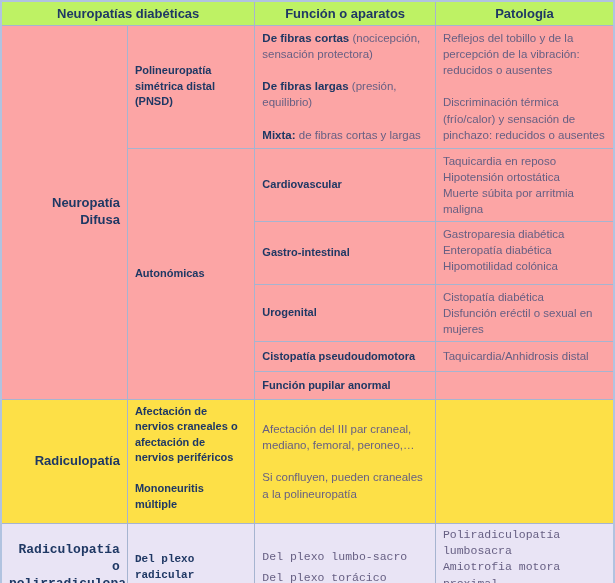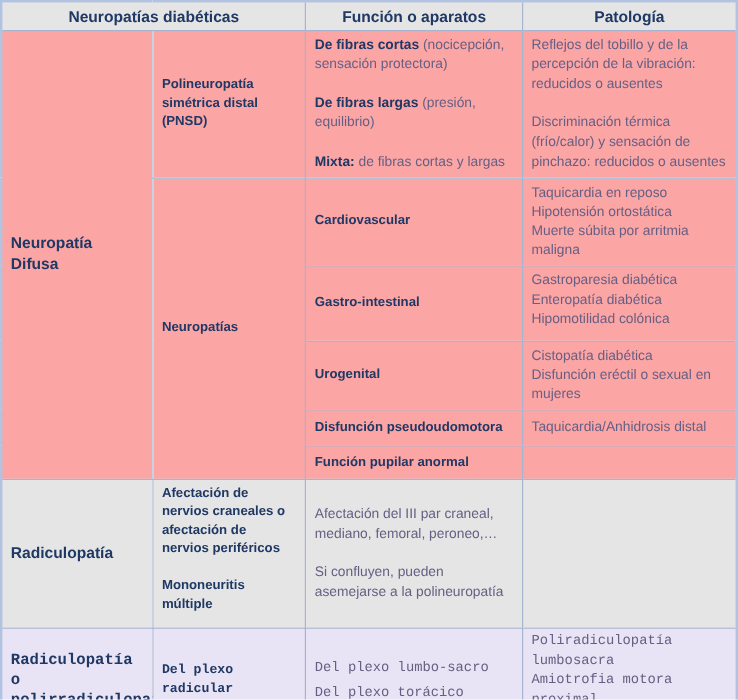--- a/index.html
+++ b/index.html
@@ -13,34 +13,34 @@
     border:2px solid #b1c3e0;
   }
   td, th {
     border:1px solid #a6b4d0;
     box-sizing:border-box;
     padding:3px 7px;
     vertical-align:middle;
     overflow:hidden;
   }
   th {
-    background:#e5e5e5;
+    background:#bef264;
     color:#1f3864;
     font-weight:bold;
     font-size:13px;
     text-align:center;
     padding:3px 16px;
   }
   
   .sec1 { background:#fca5a5; }
-  .sec2 { background:#e5e5e5; }
+  .sec2 { background:#fde047; }
   .sec3 { background:#e9e4f5; }
 
   .col1 {
-    color:#1f3864; font-weight:bold; font-size:13px; line-height:1.3;
+    color:#1f3864; font-weight:bold; font-size:13px; line-height:1.3;text-align:right;
   }
   .bold-label { color:#1f3864; font-weight:bold; font-size:11px; line-height:1.4; }
   .body-text  { color:#665f83; font-size:11.5px; line-height:1.42; }
   .b          { color:#1f3864; font-weight:bold; }
 
   .v-top { vertical-align:top; padding-top:4px; }
 
   .para { margin:0; }
   .para + .para { margin-top:16px; }
   .line { margin:0; }
@@ -87,21 +87,21 @@
         <div class="para"><span class="b">De fibras largas</span><span> (presión, equilibrio)</span></div>
         <div class="para"><span class="b">Mixta:</span><span> de fibras cortas y largas</span></div>
       </td>
       <td class="sec1 body-text v-top">
         <div class="para">Reflejos del tobillo y de la percepción de la vibración: reducidos o ausentes</div>
         <div class="para">Discriminación térmica (frío/calor) y sensación de pinchazo: reducidos o ausentes</div>
       </td>
     </tr>
 
     <tr class="r-cardio">
-      <td rowspan="5" class="sec1 bold-label">Neuropatías</td>
+      <td rowspan="5" class="sec1 bold-label">Autonómicas</td>
       <td class="sec1 bold-label">Cardiovascular</td>
       <td class="sec1 body-text v-top">
         <div class="line">Taquicardia en reposo</div>
         <div class="line">Hipotensión ortostática</div>
         <div class="line">Muerte súbita por arritmia maligna</div>
       </td>
     </tr>
 
     <tr class="r-gastro">
       <td class="sec1 bold-label dash">Gastro-intestinal</td>
@@ -114,40 +114,40 @@
 
     <tr class="r-uro">
       <td class="sec1 bold-label dash">Urogenital</td>
       <td class="sec1 body-text v-top dash">
         <div class="line">Cistopatía diabética</div>
         <div class="line">Disfunción eréctil o sexual en mujeres</div>
       </td>
     </tr>
 
     <tr class="r-sudo">
-      <td class="sec1 bold-label dash">Disfunción pseudoudomotora</td>
+      <td class="sec1 bold-label dash">Cistopatía pseudoudomotora</td>
       <td class="sec1 body-text dash">
         <div class="line">Taquicardia/Anhidrosis distal</div>
       </td>
     </tr>
 
     <tr class="r-pupil">
       <td class="sec1 bold-label dash">Función pupilar anormal</td>
       <td class="sec1 dash"></td>
     </tr>
 
     <tr class="r-mono">
       <td class="sec2 col1">Radiculopatía</td>
       <td class="sec2 bold-label v-top">
         <div class="para">Afectación de nervios craneales  o afectación de nervios periféricos</div>
         <div class="para">Mononeuritis múltiple</div>
       </td>
       <td class="sec2 body-text">
         <div class="para">Afectación del III par craneal, mediano, femoral, peroneo,…</div>
-        <div class="para">Si confluyen, pueden asemejarse a la polineuropatía</div>
+        <div class="para">Si confluyen, pueden craneales a la polineuropatía</div>
       </td>
       <td class="sec2"></td>
     </tr>
 
     <tr class="r-radic">
       <td class="sec3 col1">Radiculopatía o polirradiculopatía</td>
       <td class="sec3 bold-label">Del plexo radicular</td>
       <td class="sec3 body-text">
         <div class="line">Del plexo lumbo-sacro</div>
         <div class="line spaced">Del plexo torácico</div>

